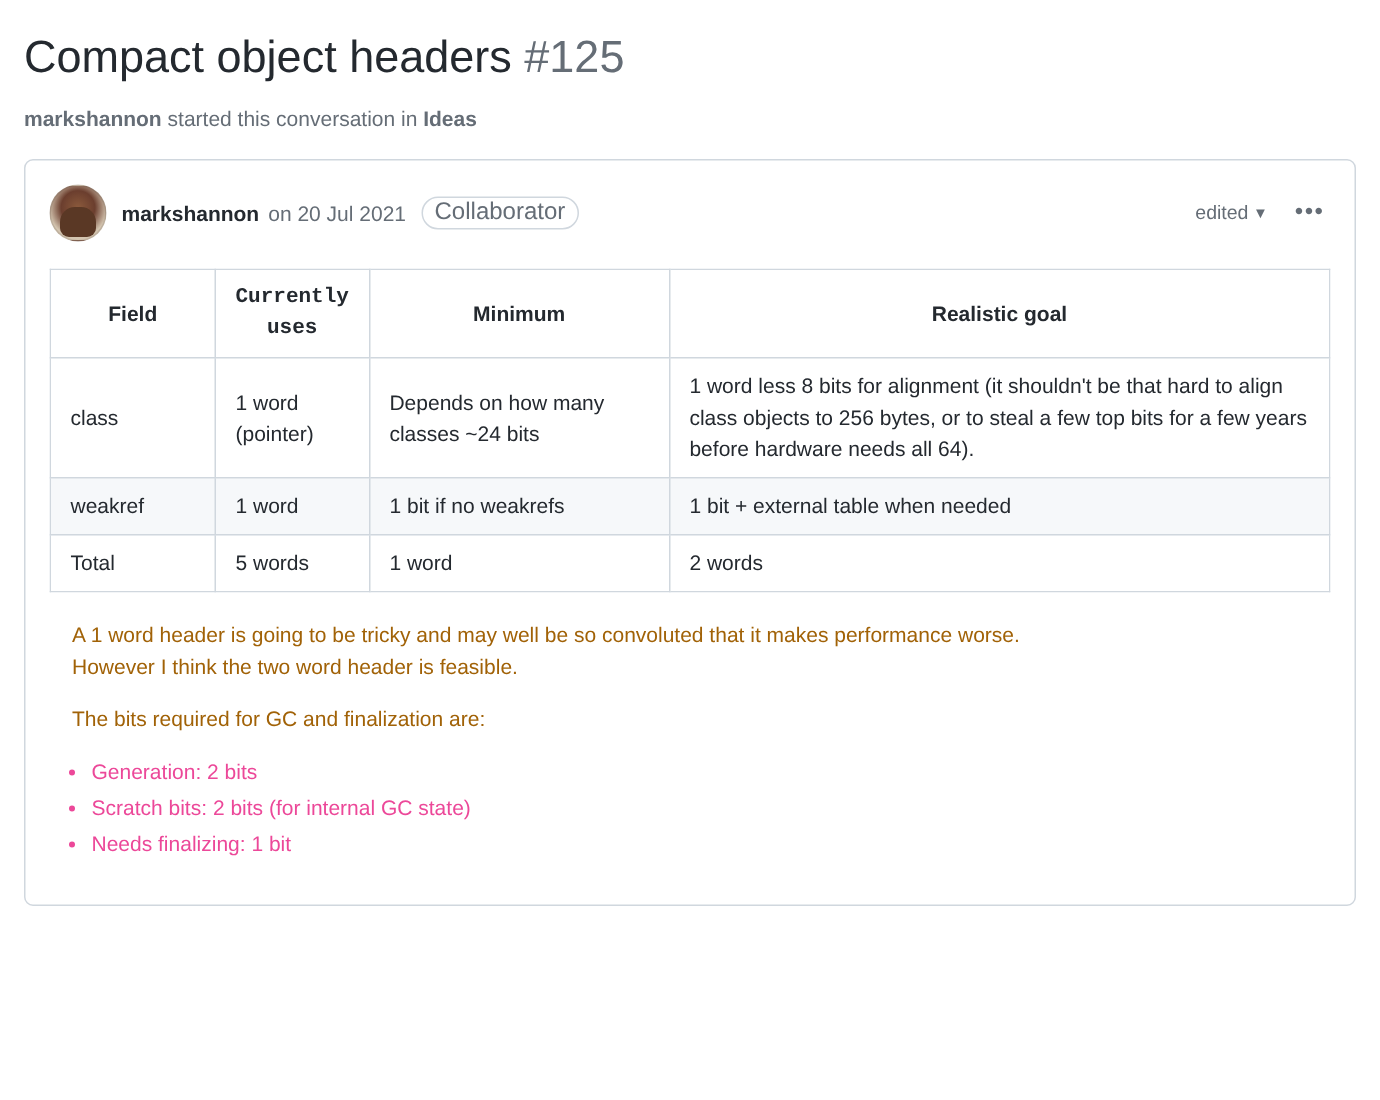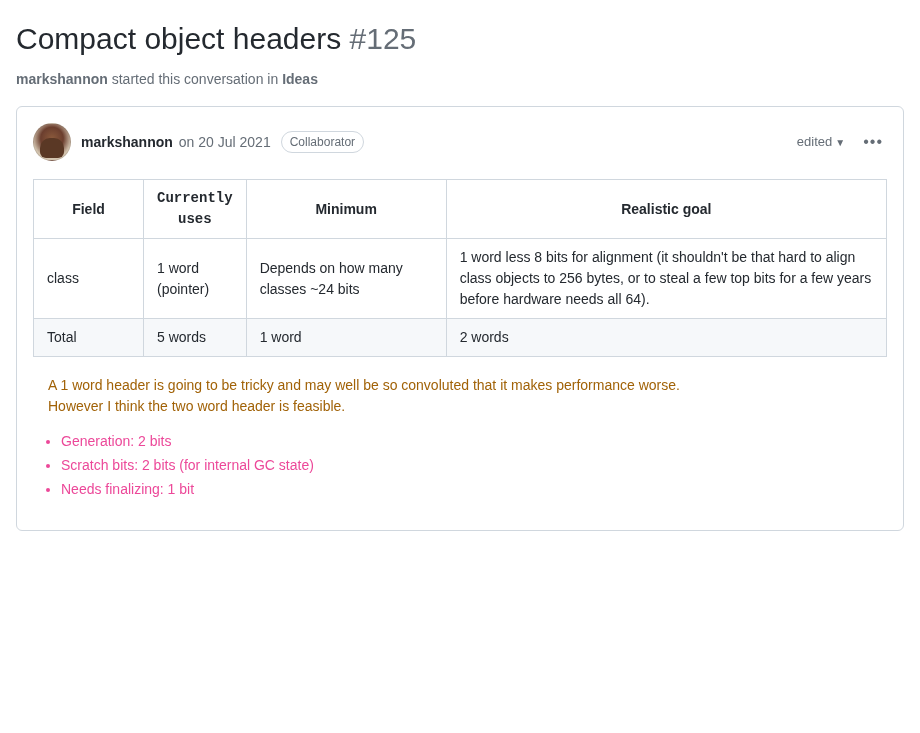--- a/index.html
+++ b/index.html
@@ -78,21 +78,21 @@
       color: #24292f;
       margin-right: 6px;
     }
     .timestamp {
       color: #656d76;
       margin-right: 10px;
     }
     .badge {
       display: inline-block;
       padding: 0 8px;
-      font-size: 12px;
+      font-size: 16px;
       line-height: 20px;
       color: #656d76;
       border: 1px solid #d0d7de;
       border-radius: 2em;
     }
     .spacer {
       flex: 1;
     }
     .edited {
       color: #656d76;
@@ -206,33 +206,40 @@
       </tr>
     </thead>
     <tbody>
       <tr>
         <td>class</td>
         <td>1 word (pointer)</td>
         <td>Depends on how many classes ~24 bits</td>
         <td>1 word less 8 bits for alignment (it shouldn't be that hard to align class objects to 256 bytes, or to steal a few top bits for a few years before hardware needs all 64).</td>
       </tr>
       <tr>
+        <td>weakref</td>
+        <td>1 word</td>
+        <td>1 bit if no weakrefs</td>
+        <td>1 bit + external table when needed</td>
+      </tr>
+      <tr>
         <td>Total</td>
         <td>5 words</td>
         <td>1 word</td>
         <td>2 words</td>
       </tr>
     </tbody>
   </table>
 
   <p class="para">
     <span>A 1 word header is going to be tricky and may well be so convoluted that it makes performance worse.</span><br>
     <span>However I think the two word header is feasible.</span>
   </p>
 
+  <p class="para">The bits required for GC and finalization are:</p>
 
   <ul>
     <li>Generation: 2 bits</li>
     <li>Scratch bits: 2 bits (for internal GC state)</li>
     <li>Needs finalizing: 1 bit</li>
 
   </ul>
 </div>
 
 </body></html>

